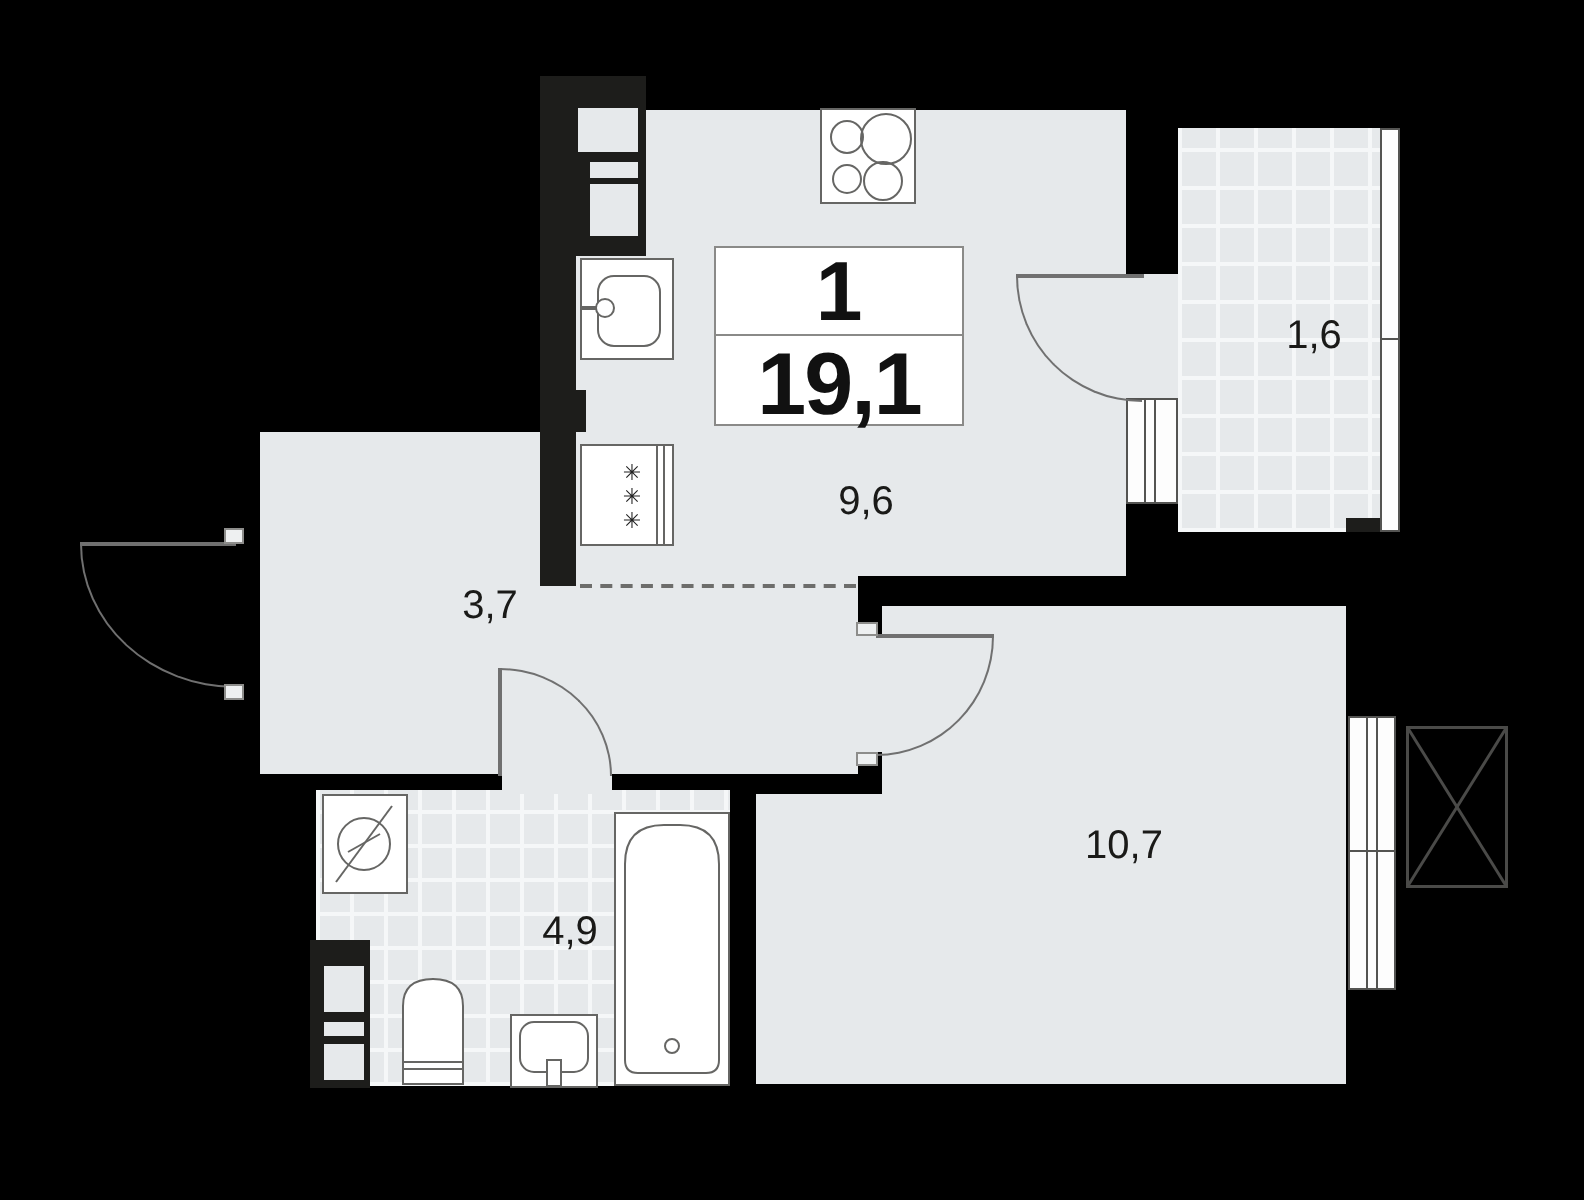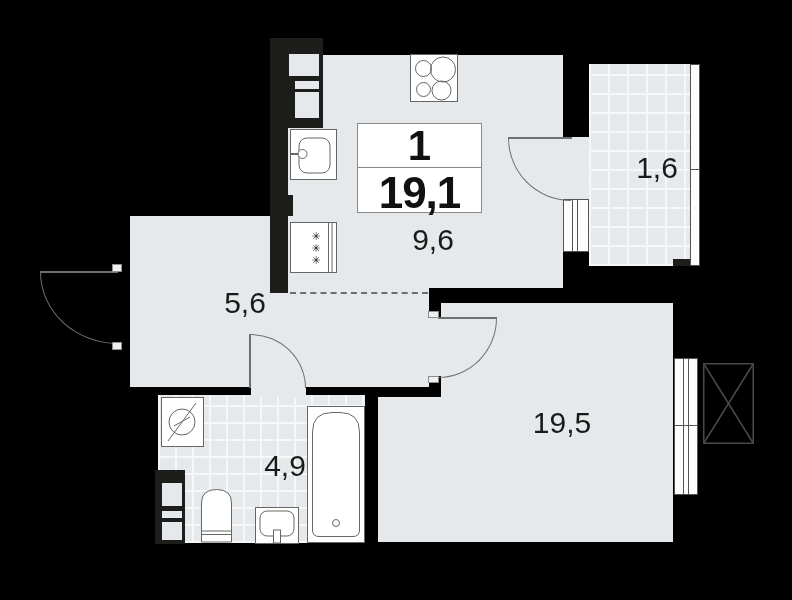--- a/index.html
+++ b/index.html
@@ -23,21 +23,21 @@
   .notch{position:absolute;background:#eef0f1;border:1px solid #8d8d8b;box-sizing:border-box;}
   .win{position:absolute;background:#fdfdfd;border:1px solid #545452;box-sizing:border-box;}
   .win .vl{position:absolute;top:0;bottom:0;width:1px;background:#545452;}
   .win .hl{position:absolute;left:0;right:0;height:1px;background:#545452;}
   .arc{position:absolute;box-sizing:border-box;border:0 solid var(--door);}
   .arc-bl{border-left-width:1.5px;border-bottom-width:1.5px;border-bottom-left-radius:100% 100%;}
   .arc-br{border-right-width:1.5px;border-bottom-width:1.5px;border-bottom-right-radius:100% 100%;}
   .arc-tr{border-top-width:1.5px;border-right-width:1.5px;border-top-right-radius:100% 100%;}
   .leaf{position:absolute;background:var(--door);}
   .dash{position:absolute;height:0;border-top:2px dashed #6d6d6b;}
-  .label{position:absolute;color:var(--txt);font-size:30px;display:flex;
+  .label{position:absolute;color:var(--txt);font-size:20px;display:flex;
          align-items:center;justify-content:center;white-space:nowrap;}
   .infobox{position:absolute;left:357px;top:123px;width:125px;height:90px;background:#ffffff;
            border:1px solid #8a8a88;box-sizing:border-box;display:flex;flex-direction:column;}
   .infobox .r1{height:43px;border-bottom:1px solid #8a8a88;display:flex;align-items:center;
                justify-content:center;font-weight:bold;font-size:42px;color:#111;}
   .infobox .r2{flex:1;display:flex;align-items:center;justify-content:center;
                font-weight:bold;font-size:44px;letter-spacing:-1px;color:#111;}
   svg{display:block;}
 </style>
 </head>
@@ -164,24 +164,24 @@
   </div>
 
   <div class="abs" style="left:703px;top:363px;">
     <svg width="51" height="81" viewBox="0 0 51 81">
       <rect x="0.75" y="0.75" width="49.5" height="79.5" fill="none" stroke="#4a4a48" stroke-width="1.5"></rect>
       <line x1="0.75" y1="0.75" x2="50.25" y2="80.25" stroke="#4a4a48" stroke-width="1.5"></line>
       <line x1="50.25" y1="0.75" x2="0.75" y2="80.25" stroke="#4a4a48" stroke-width="1.5"></line>
     </svg>
   </div>
 
-  <div class="label" style="left:398px;top:222px;width:70px;height:36px;text-align:right;">9,6</div>
-  <div class="label" style="left:210px;top:285px;width:70px;height:36px;">5,6</div>
+  <div class="label" style="left:398px;top:233px;width:70px;height:36px;text-align:right;">9,6</div>
+  <div class="label" style="left:210px;top:285px;width:70px;height:36px;">3,7</div>
   <div class="label" style="left:622px;top:150px;width:70px;height:36px;">1,6</div>
   <div class="label" style="left:250px;top:448px;width:70px;height:36px;">4,9</div>
-  <div class="label" style="left:522px;top:405px;width:80px;height:36px;">19,5</div>
+  <div class="label" style="left:522px;top:405px;width:80px;height:36px;">10,7</div>
 
   <div class="infobox">
     <div class="r1">1</div>
     <div class="r2">19,1</div>
   </div>
 
 </div>
 
 </body></html>

